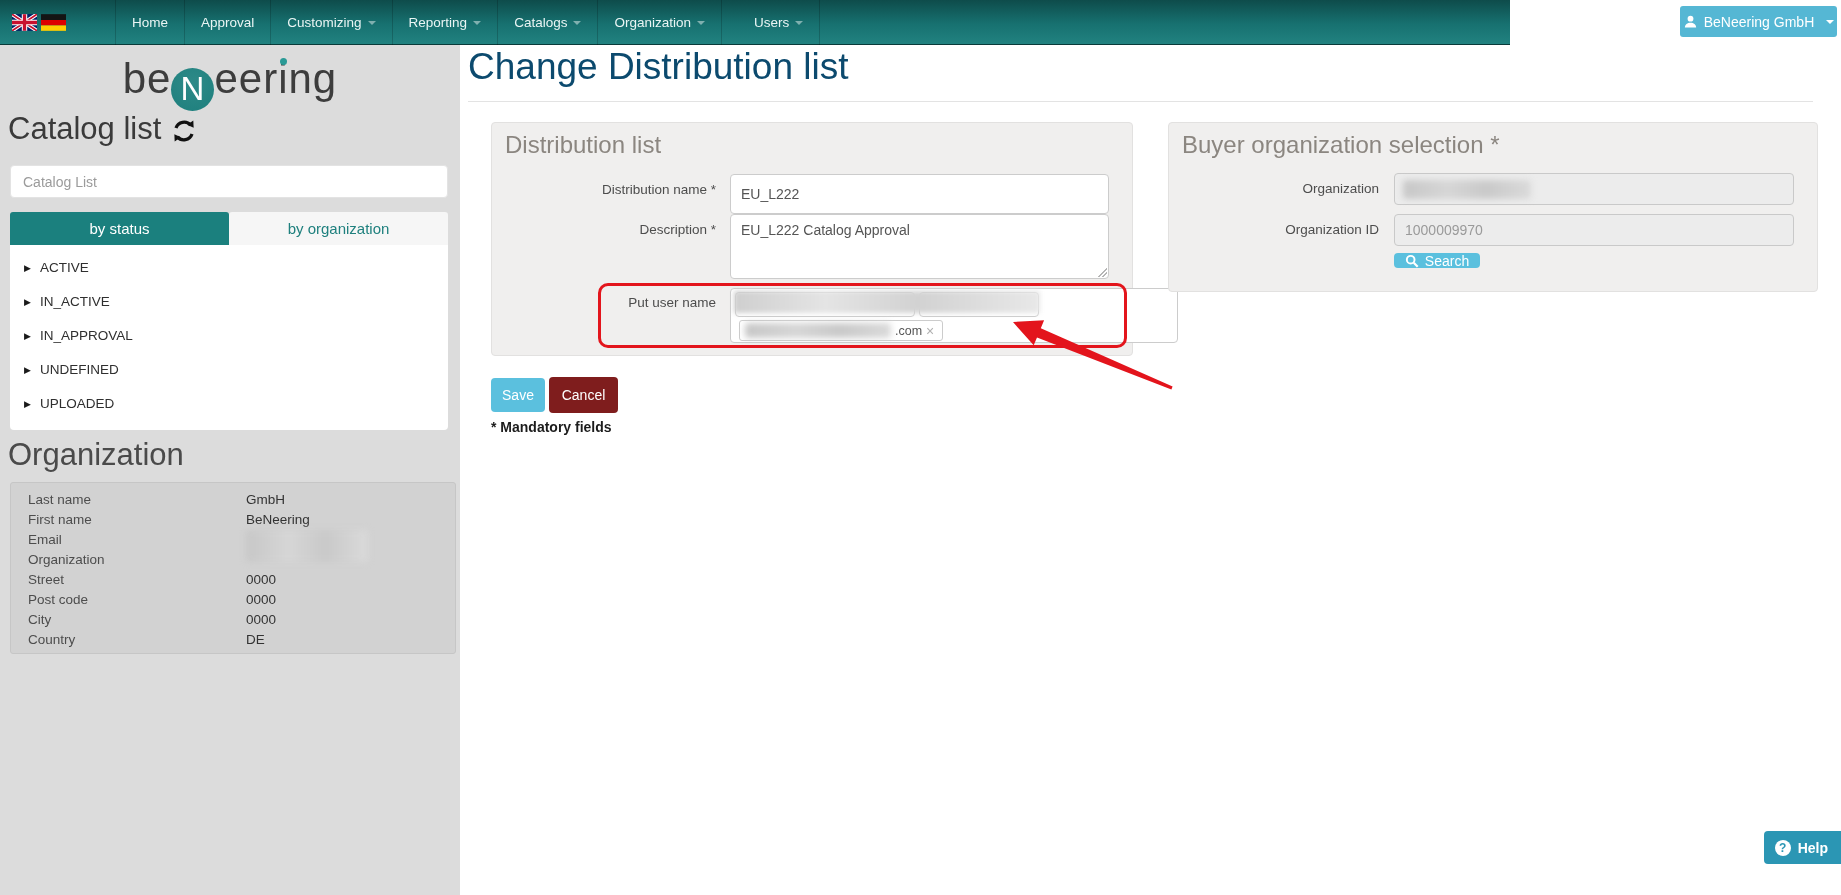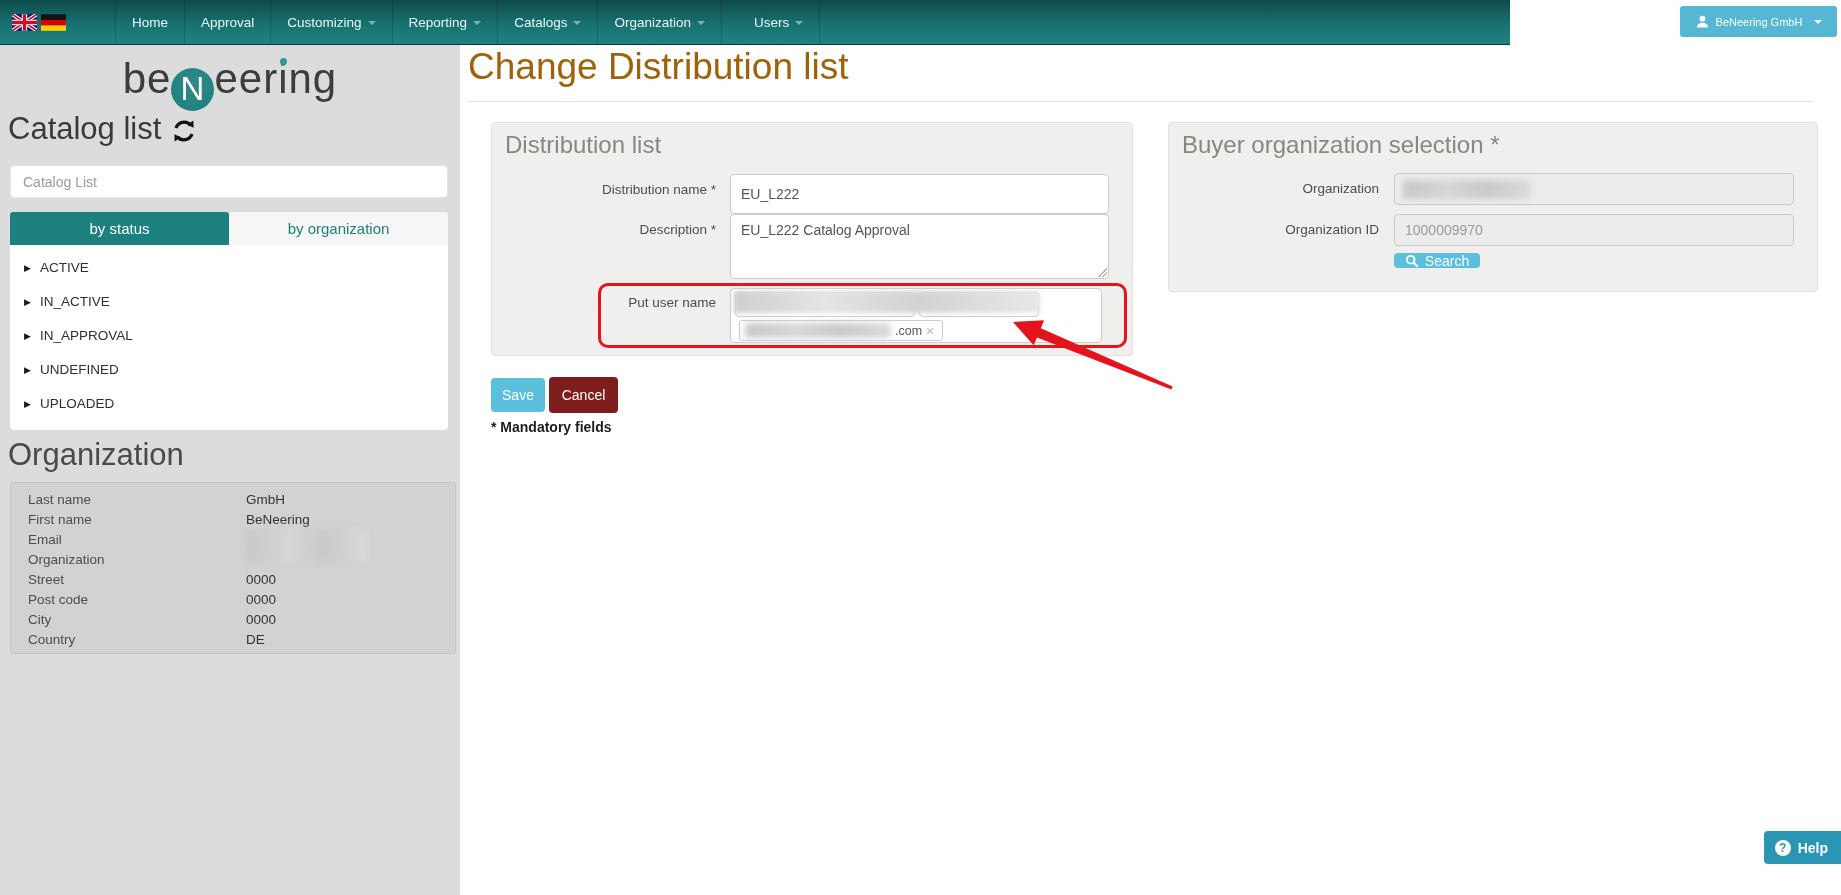--- a/index.html
+++ b/index.html
@@ -22,21 +22,21 @@
     border-left:1px solid rgba(0,0,0,0.18); cursor:pointer; white-space:nowrap;
   }
   #nav .menu-item:last-child { border-right:1px solid rgba(0,0,0,0.18);padding-left:32px; }
   .caret {
     display:inline-block; width:0; height:0; margin-left:6px; vertical-align:middle;
     border-left:4px solid transparent; border-right:4px solid transparent;
     border-top:4px solid rgba(255,255,255,0.45);
   }
   .user-btn {
     position:absolute; left:1680px; top:6px; width:157px; height:31px;
-    background:#55b7d4; border:none; border-radius:3px; color:#fff; font-size:11px;
+    background:#55b7d4; border:none; border-radius:3px; color:#fff; font-size:14px;
     display:flex; align-items:center; justify-content:center; gap:6px; cursor:pointer;
     font-family:"Liberation Sans",sans-serif;
   }
   .user-btn .caret { border-top-color:#fff; }
 
   
   #sidebar { position:absolute; left:0; top:45px; width:460px; height:850px; background:#dcdcdc; }
   .logo { position:absolute; left:0; top:10px; width:460px; text-align:center;
           font-size:42px; color:#3d3d3d; letter-spacing:1px; }
   .logo .n-circle {
@@ -72,39 +72,39 @@
   .org-row { height:20px; line-height:20px; font-size:13.5px; display:flex; }
   .org-row .lbl { width:218px; color:#4d4d4d; }
   .org-row .val { color:#333; }
   .blur-block {
     background:linear-gradient(90deg,#c7c7c7,#d6d6d6 35%,#c9c9c9 65%,#dadada);
     filter:blur(3px); border-radius:3px;
   }
 
   
   .page-title { position:absolute; left:468px; top:46px; width:1345px;
-    font-size:37px; font-weight:300; color:#a16207; padding-bottom:13px;
+    font-size:37px; font-weight:300; color:#0c4a6e; padding-bottom:13px;
     border-bottom:1px solid #e3e3e3; }
   .panel { position:absolute; background:#f0efee; border:1px solid #e2e1e0; border-radius:4px; }
   #dist-panel { left:491px; top:122px; width:642px; height:234px; }
   #buyer-panel { left:1168px; top:122px; width:650px; height:170px; }
   .panel-title { position:absolute; left:13px; top:8px; font-size:24px; font-weight:300; color:#8b8680; }
   .f-label { position:absolute; font-size:13.5px; color:#4d4d4d; text-align:right; }
   .f-input {
     position:absolute; border:1px solid #ccc; border-radius:4px; background:#fff;
     font-size:14px; color:#555; padding:0 10px; font-family:"Liberation Sans",sans-serif; outline:none;
   }
   .f-input:disabled, .f-input.disabled { background:#ececec; border-color:#c9c9c9; color:#9a9a9a; }
   textarea.f-input { resize:none; padding:6px 10px; line-height:18px; overflow:hidden; }
   .resize-grip { position:absolute; right:2px; bottom:2px; width:10px; height:10px;
     background:
       linear-gradient(135deg, transparent 0 55%, #b5b5b5 55% 62%, transparent 62% 75%, #b5b5b5 75% 82%, transparent 82%);
   }
   
-  .tag-box { position:absolute; left:238px; top:165px; width:372px; height:55px;
+  .tag-box { position:absolute; left:238px; top:165px; width:448px; height:55px;
     background:#fff; border:1px solid #ccc; border-radius:4px; }
   .chip-ghost { position:absolute; top:3px; height:25px; background:#fff;
     border:1px solid #ccc; border-radius:4px; }
   .blur-strip { position:absolute; left:3px; top:2px; width:306px; height:22px; z-index:2;
     background:linear-gradient(90deg,#cfcfcf,#e4e4e4 30%,#d2d2d2 60%,#e8e8e8);
     filter:blur(2.5px); }
   .chip { position:absolute; left:8px; top:31px; width:204px; height:21px;
     border:1px solid #ccc; border-radius:3px; background:#fff;
     display:flex; align-items:center; padding:0 5px; gap:4px; }
   .chip .chip-blur { width:146px; height:15px; }

